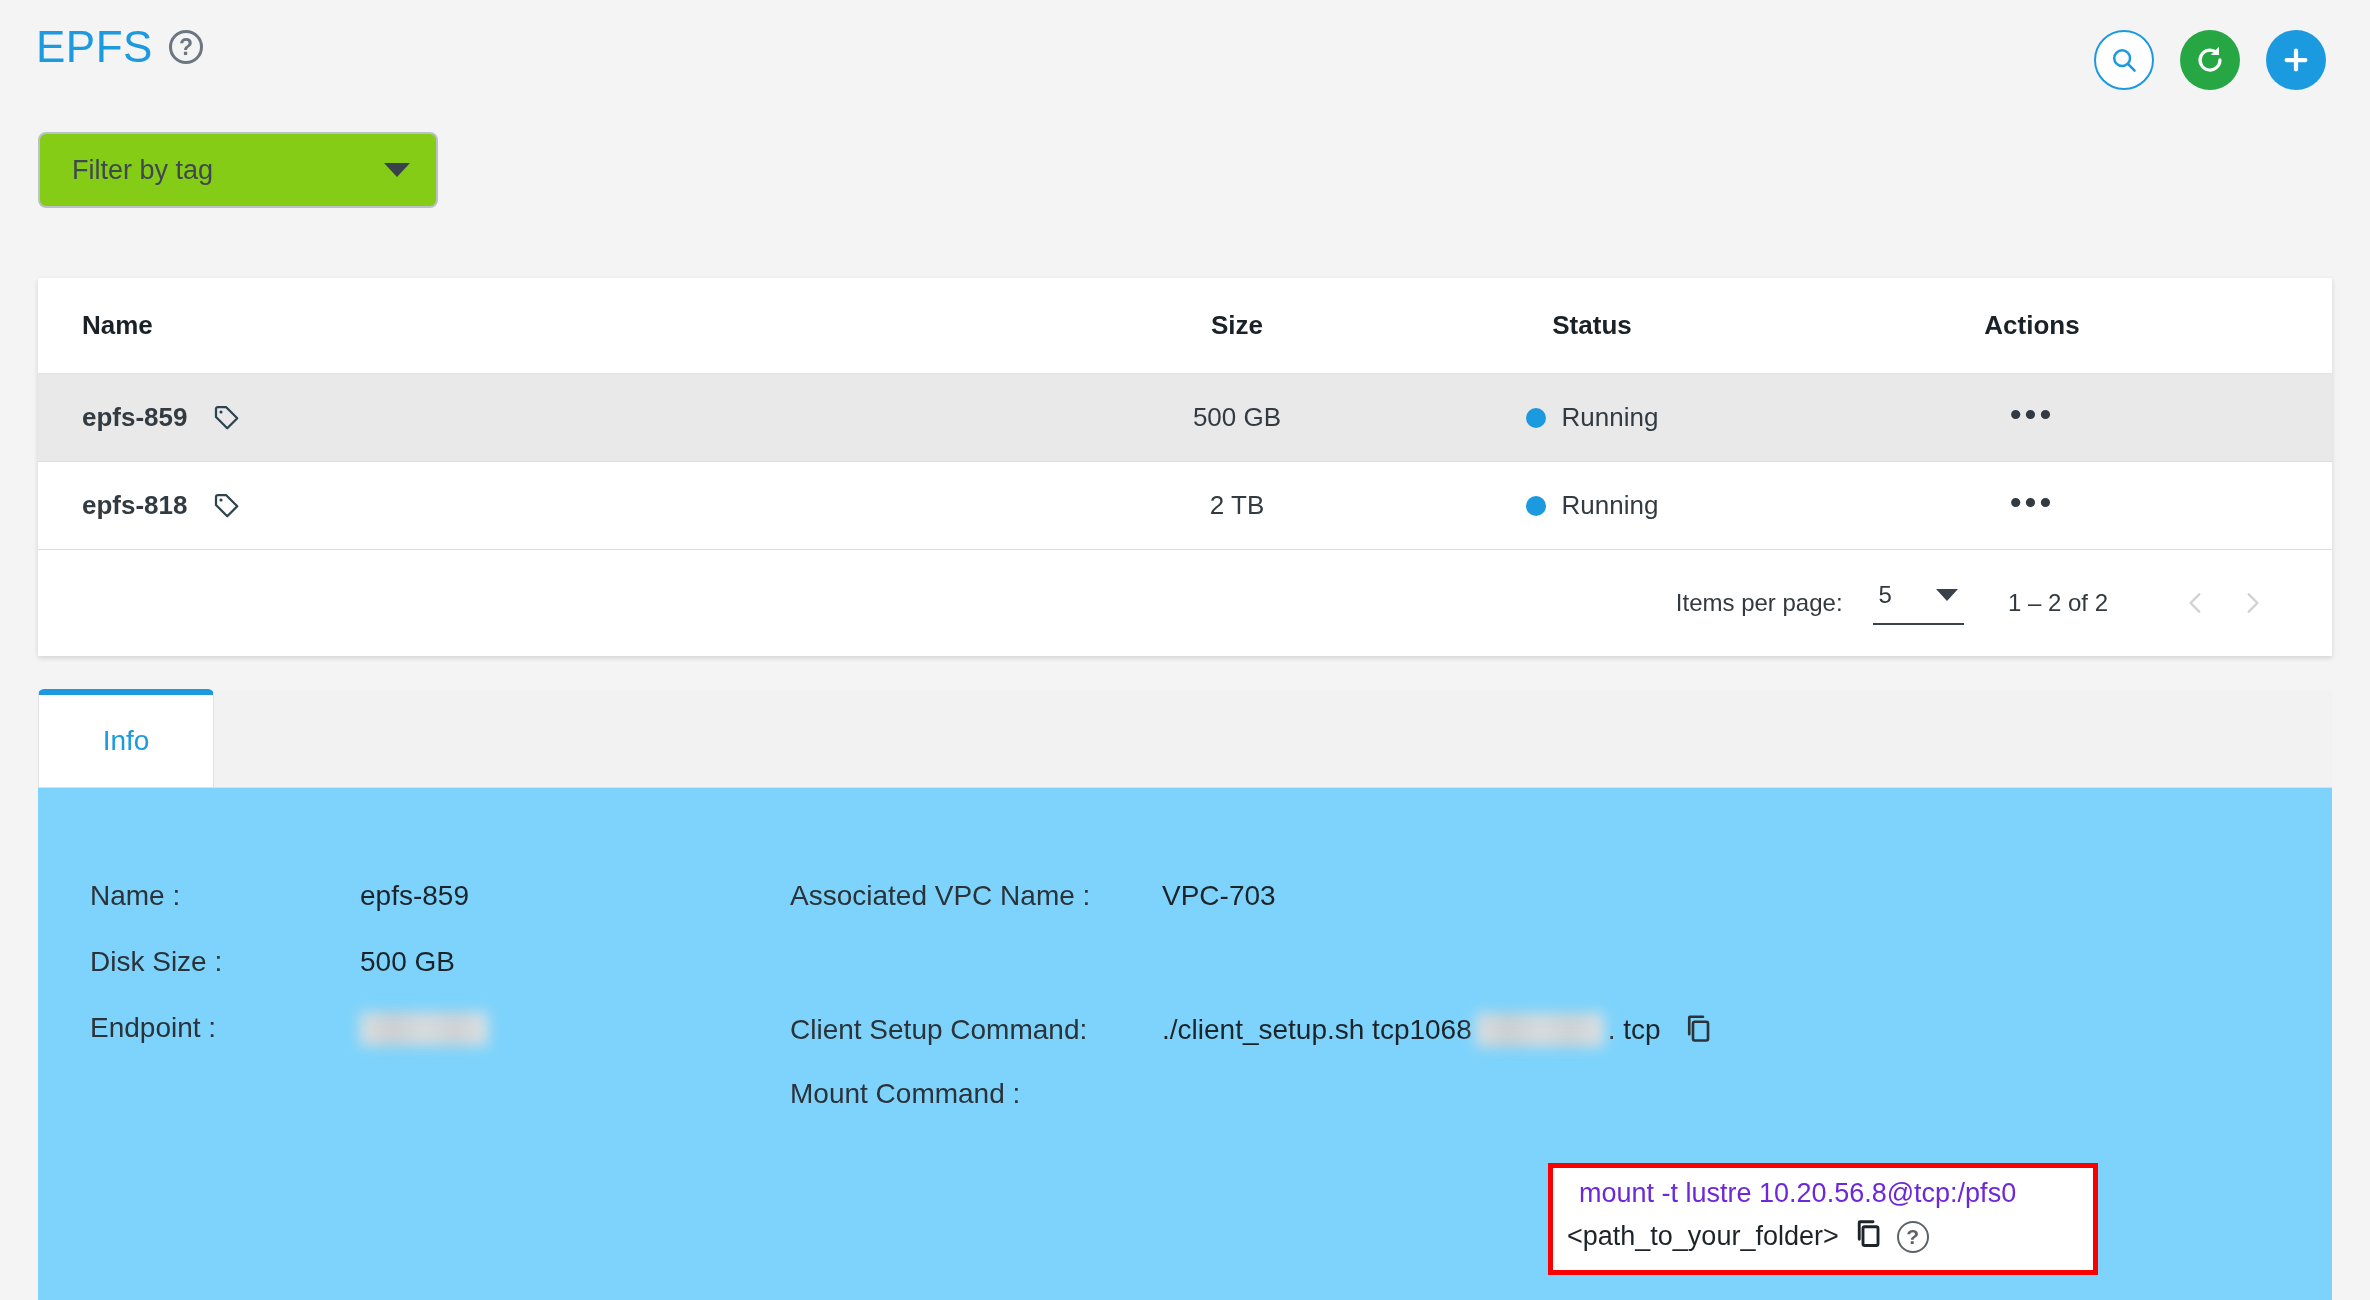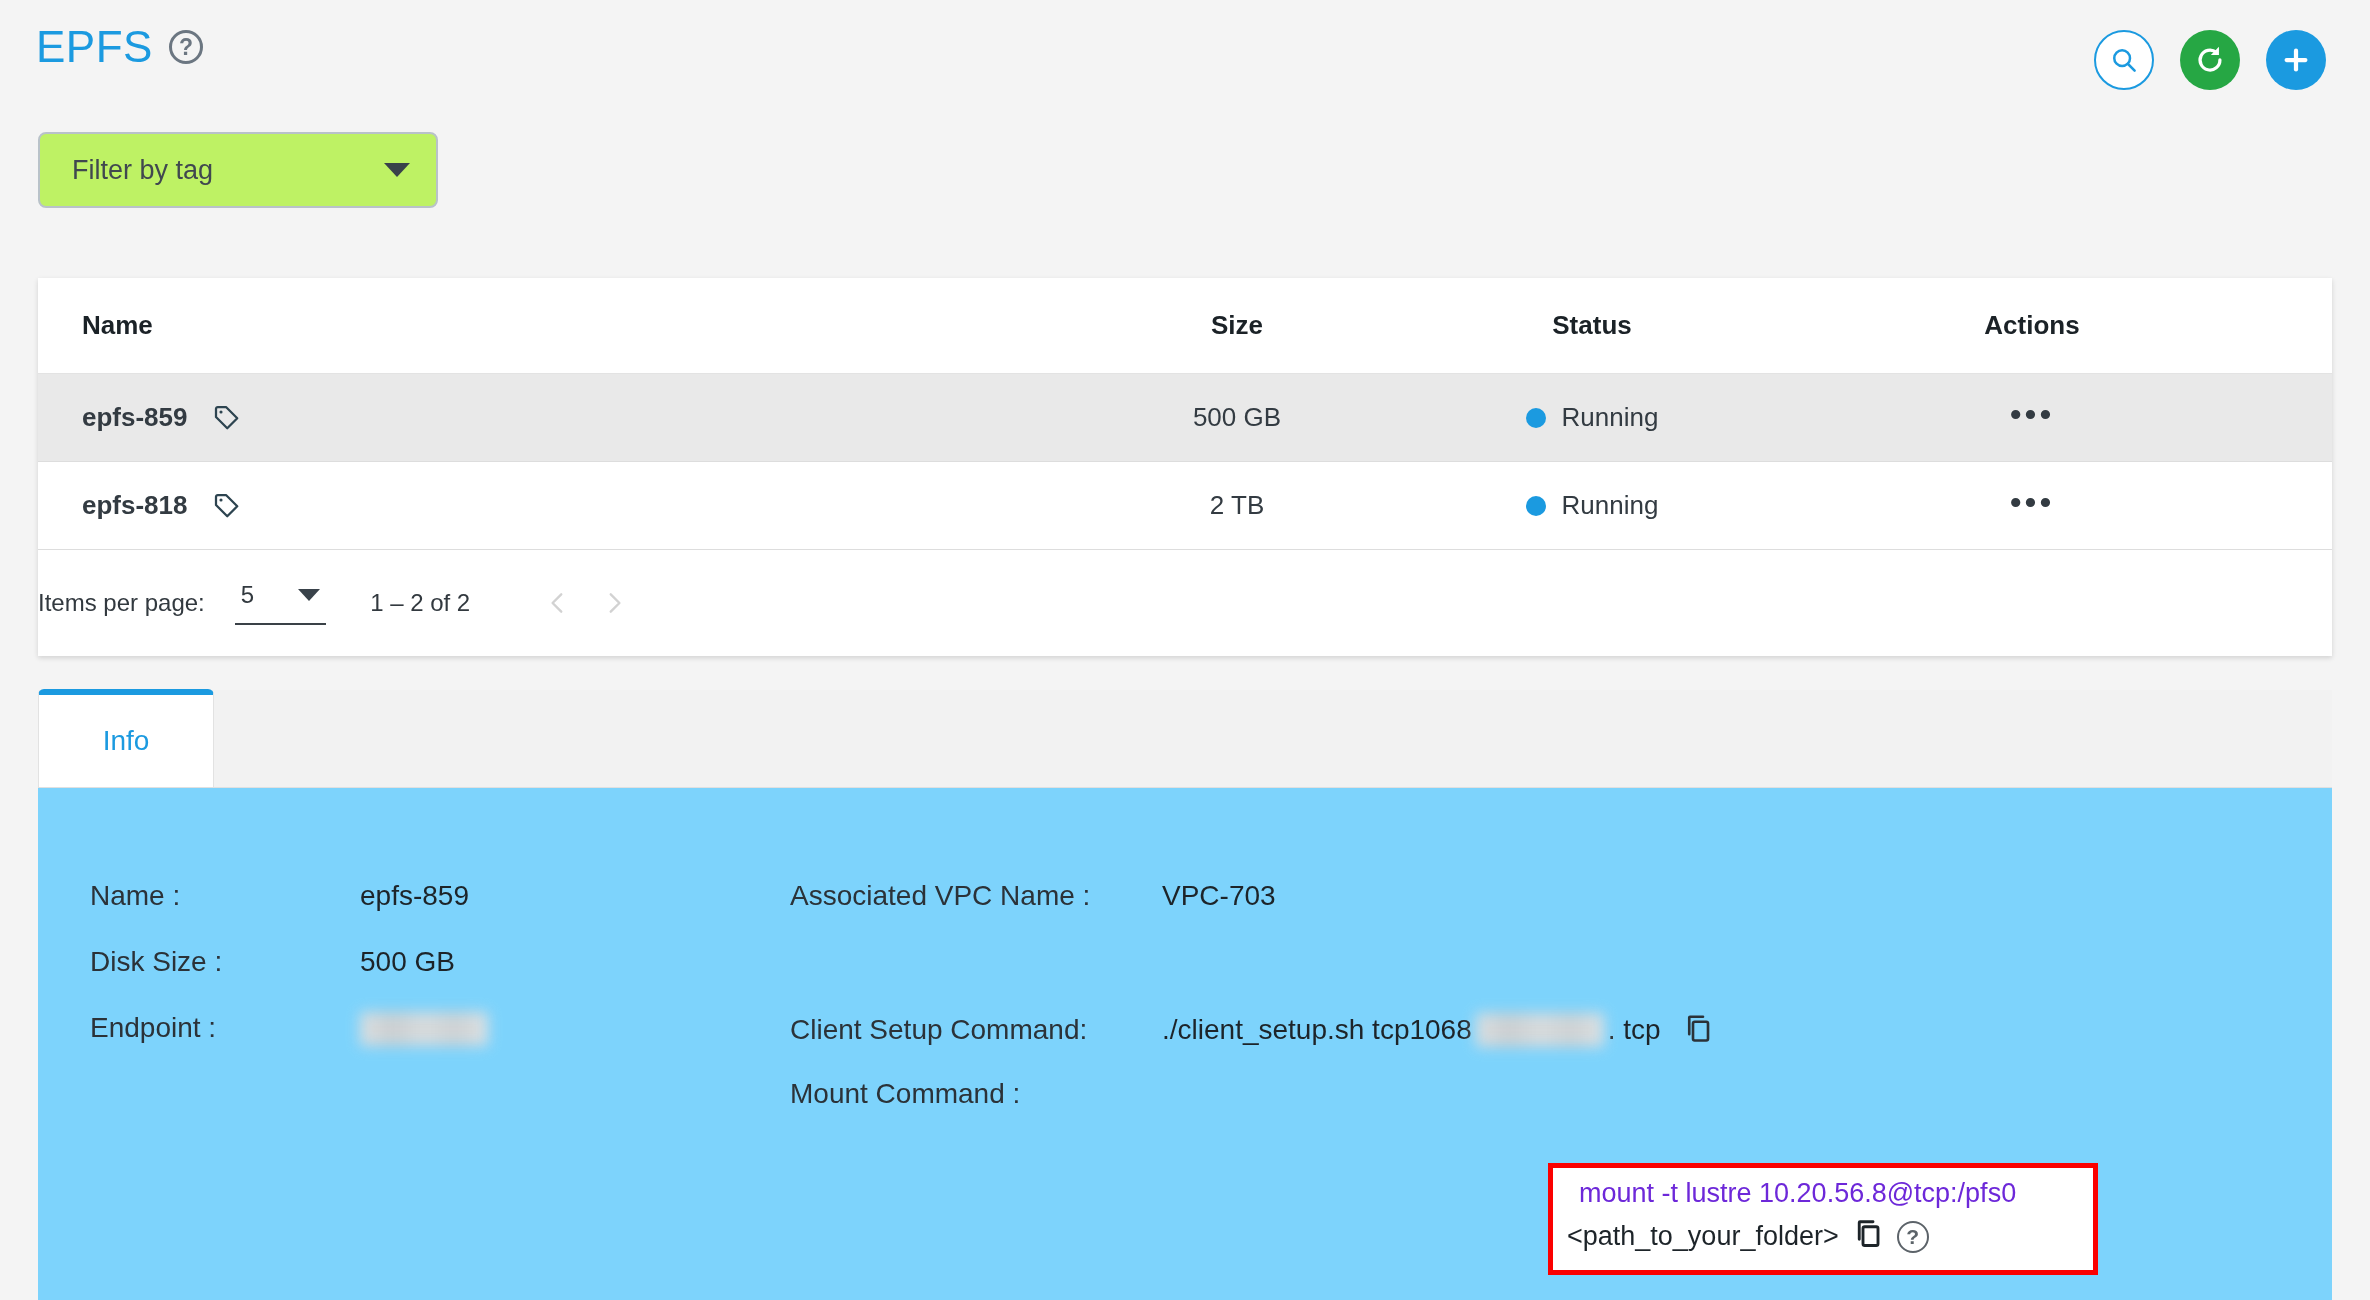--- a/index.html
+++ b/index.html
@@ -41,21 +41,21 @@
   }
   .circ-search { background: #ffffff; border: 2px solid #1b9ae0; }
   .circ-refresh { background: #26a744; }
   .circ-add { background: #1b9ae0; }
 
   
   .filter-box {
     position: absolute; left: 38px; top: 132px;
     width: 400px; height: 76px;
     border: 2px solid #b9c2c9; border-radius: 8px;
-    background: #bef264;
+    background: #84cc16;
     display: flex; align-items: center; justify-content: space-between;
     padding: 0 26px 0 32px; cursor: pointer;
   }
   .filter-label { font-size: 27px; color: #40484f; }
   .caret {
     width: 0; height: 0;
     border-left: 13px solid transparent; border-right: 13px solid transparent;
     border-top: 14px solid #39424a;
   }
 
@@ -82,21 +82,21 @@
   .thead .c-status { justify-content: center; }
   .row-name { font-weight: 700; }
   .dot {
     width: 20px; height: 20px; border-radius: 50%;
     background: #1b9ae0; display: inline-block; margin-right: 16px;
   }
   .dots { font-size: 34px; letter-spacing: 3px; color: #333b42; cursor: pointer; line-height: 0.6; }
 
   
   .paginator {
-    display: flex; align-items: center; 
+    display: flex; align-items: center; justify-content: flex-end;
     height: 106px; padding-right: 52px; gap: 0;
     font-size: 24px; color: #32393f;
   }
   .ipp-label { margin-right: 30px; }
   .ipp-select {
     display: flex; align-items: center; gap: 44px;
     border-bottom: 2px solid #3a4147; padding: 0 6px 14px 6px;
     margin-right: 44px; cursor: pointer;
   }
   .ipp-caret {

